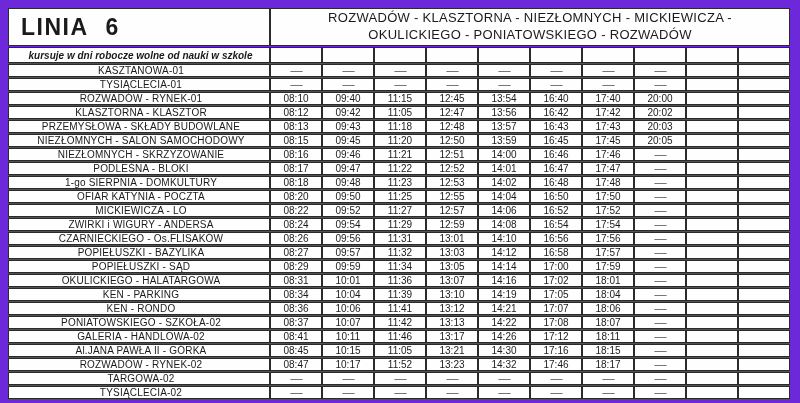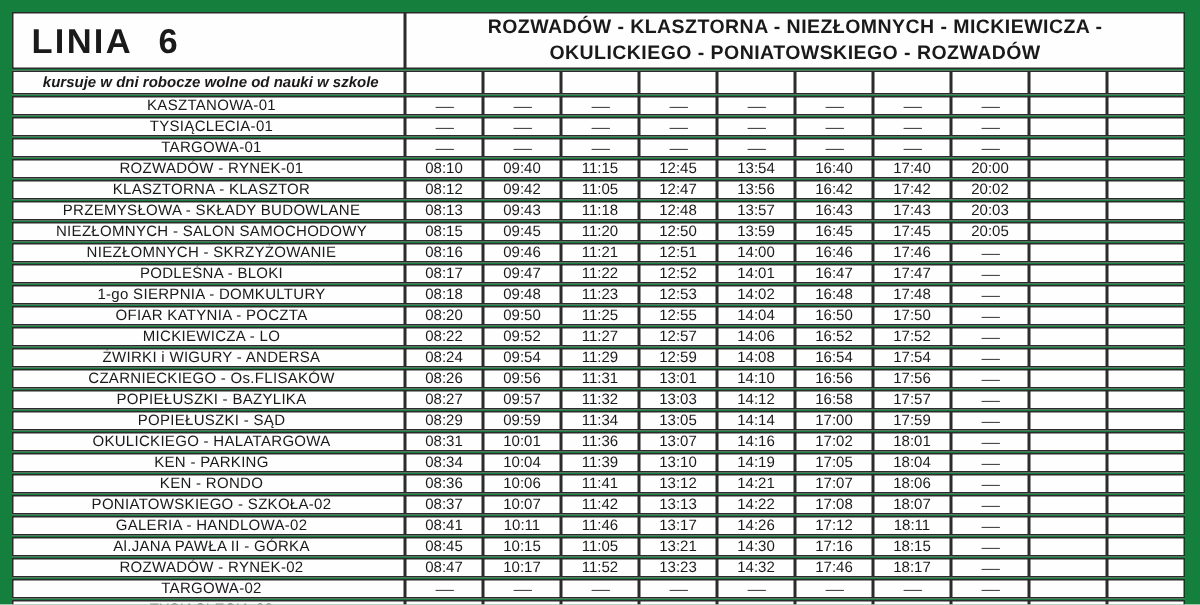--- a/index.html
+++ b/index.html
@@ -7,21 +7,21 @@
     padding: 0;
     background: #ffffff;
     font-family: "Liberation Sans", sans-serif;
     color: #1a1a1a;
   }
   .sheet {
     width: 800px;
     height: 403px;
     box-sizing: border-box;
     padding: 7px 9px 0 8px;
-    background: #15803d;
+    background: #6d28d9;
     overflow: hidden;
   }
   table.timetable {
     border-collapse: separate;
     border-spacing: 0 1px;
     table-layout: fixed;
     width: 782px;
   }
   col.c-stop { width: 262px; }
   col.c-time { width: 52px; }
@@ -35,21 +35,21 @@
   .line-cell {
     font-size: 23px;
     font-weight: bold;
     text-align: left;
     padding-left: 12px;
     letter-spacing: 1.5px;
     word-spacing: 10px;
   }
   .route-cell {
     font-size: 13px;
-    font-weight: bold;
+    font-weight: normal;
     text-align: center;
     line-height: 1.3;
     letter-spacing: 0.3px;
   }
   .note-row th { height: 12px; }
   .note-cell {
     font-size: 10px;
     font-weight: bold;
     font-style: italic;
     text-align: center;
@@ -135,33 +135,20 @@
           <td class="dash">------</td>
           <td class="dash">------</td>
           <td class="dash">------</td>
           <td class="dash">------</td>
           <td class="dash">------</td>
           <td class="dash">------</td>
           <td></td>
           <td></td>
         </tr>
         <tr>
-          <td class="stop">TARGOWA-01</td>
-          <td class="dash">------</td>
-          <td class="dash">------</td>
-          <td class="dash">------</td>
-          <td class="dash">------</td>
-          <td class="dash">------</td>
-          <td class="dash">------</td>
-          <td class="dash">------</td>
-          <td class="dash">------</td>
-          <td></td>
-          <td></td>
-        </tr>
-        <tr>
           <td class="stop">ROZWADÓW - RYNEK-01</td>
           <td class="time">08:10</td>
           <td class="time">09:40</td>
           <td class="time">11:15</td>
           <td class="time">12:45</td>
           <td class="time">13:54</td>
           <td class="time">16:40</td>
           <td class="time">17:40</td>
           <td class="time">20:00</td>
           <td></td>

